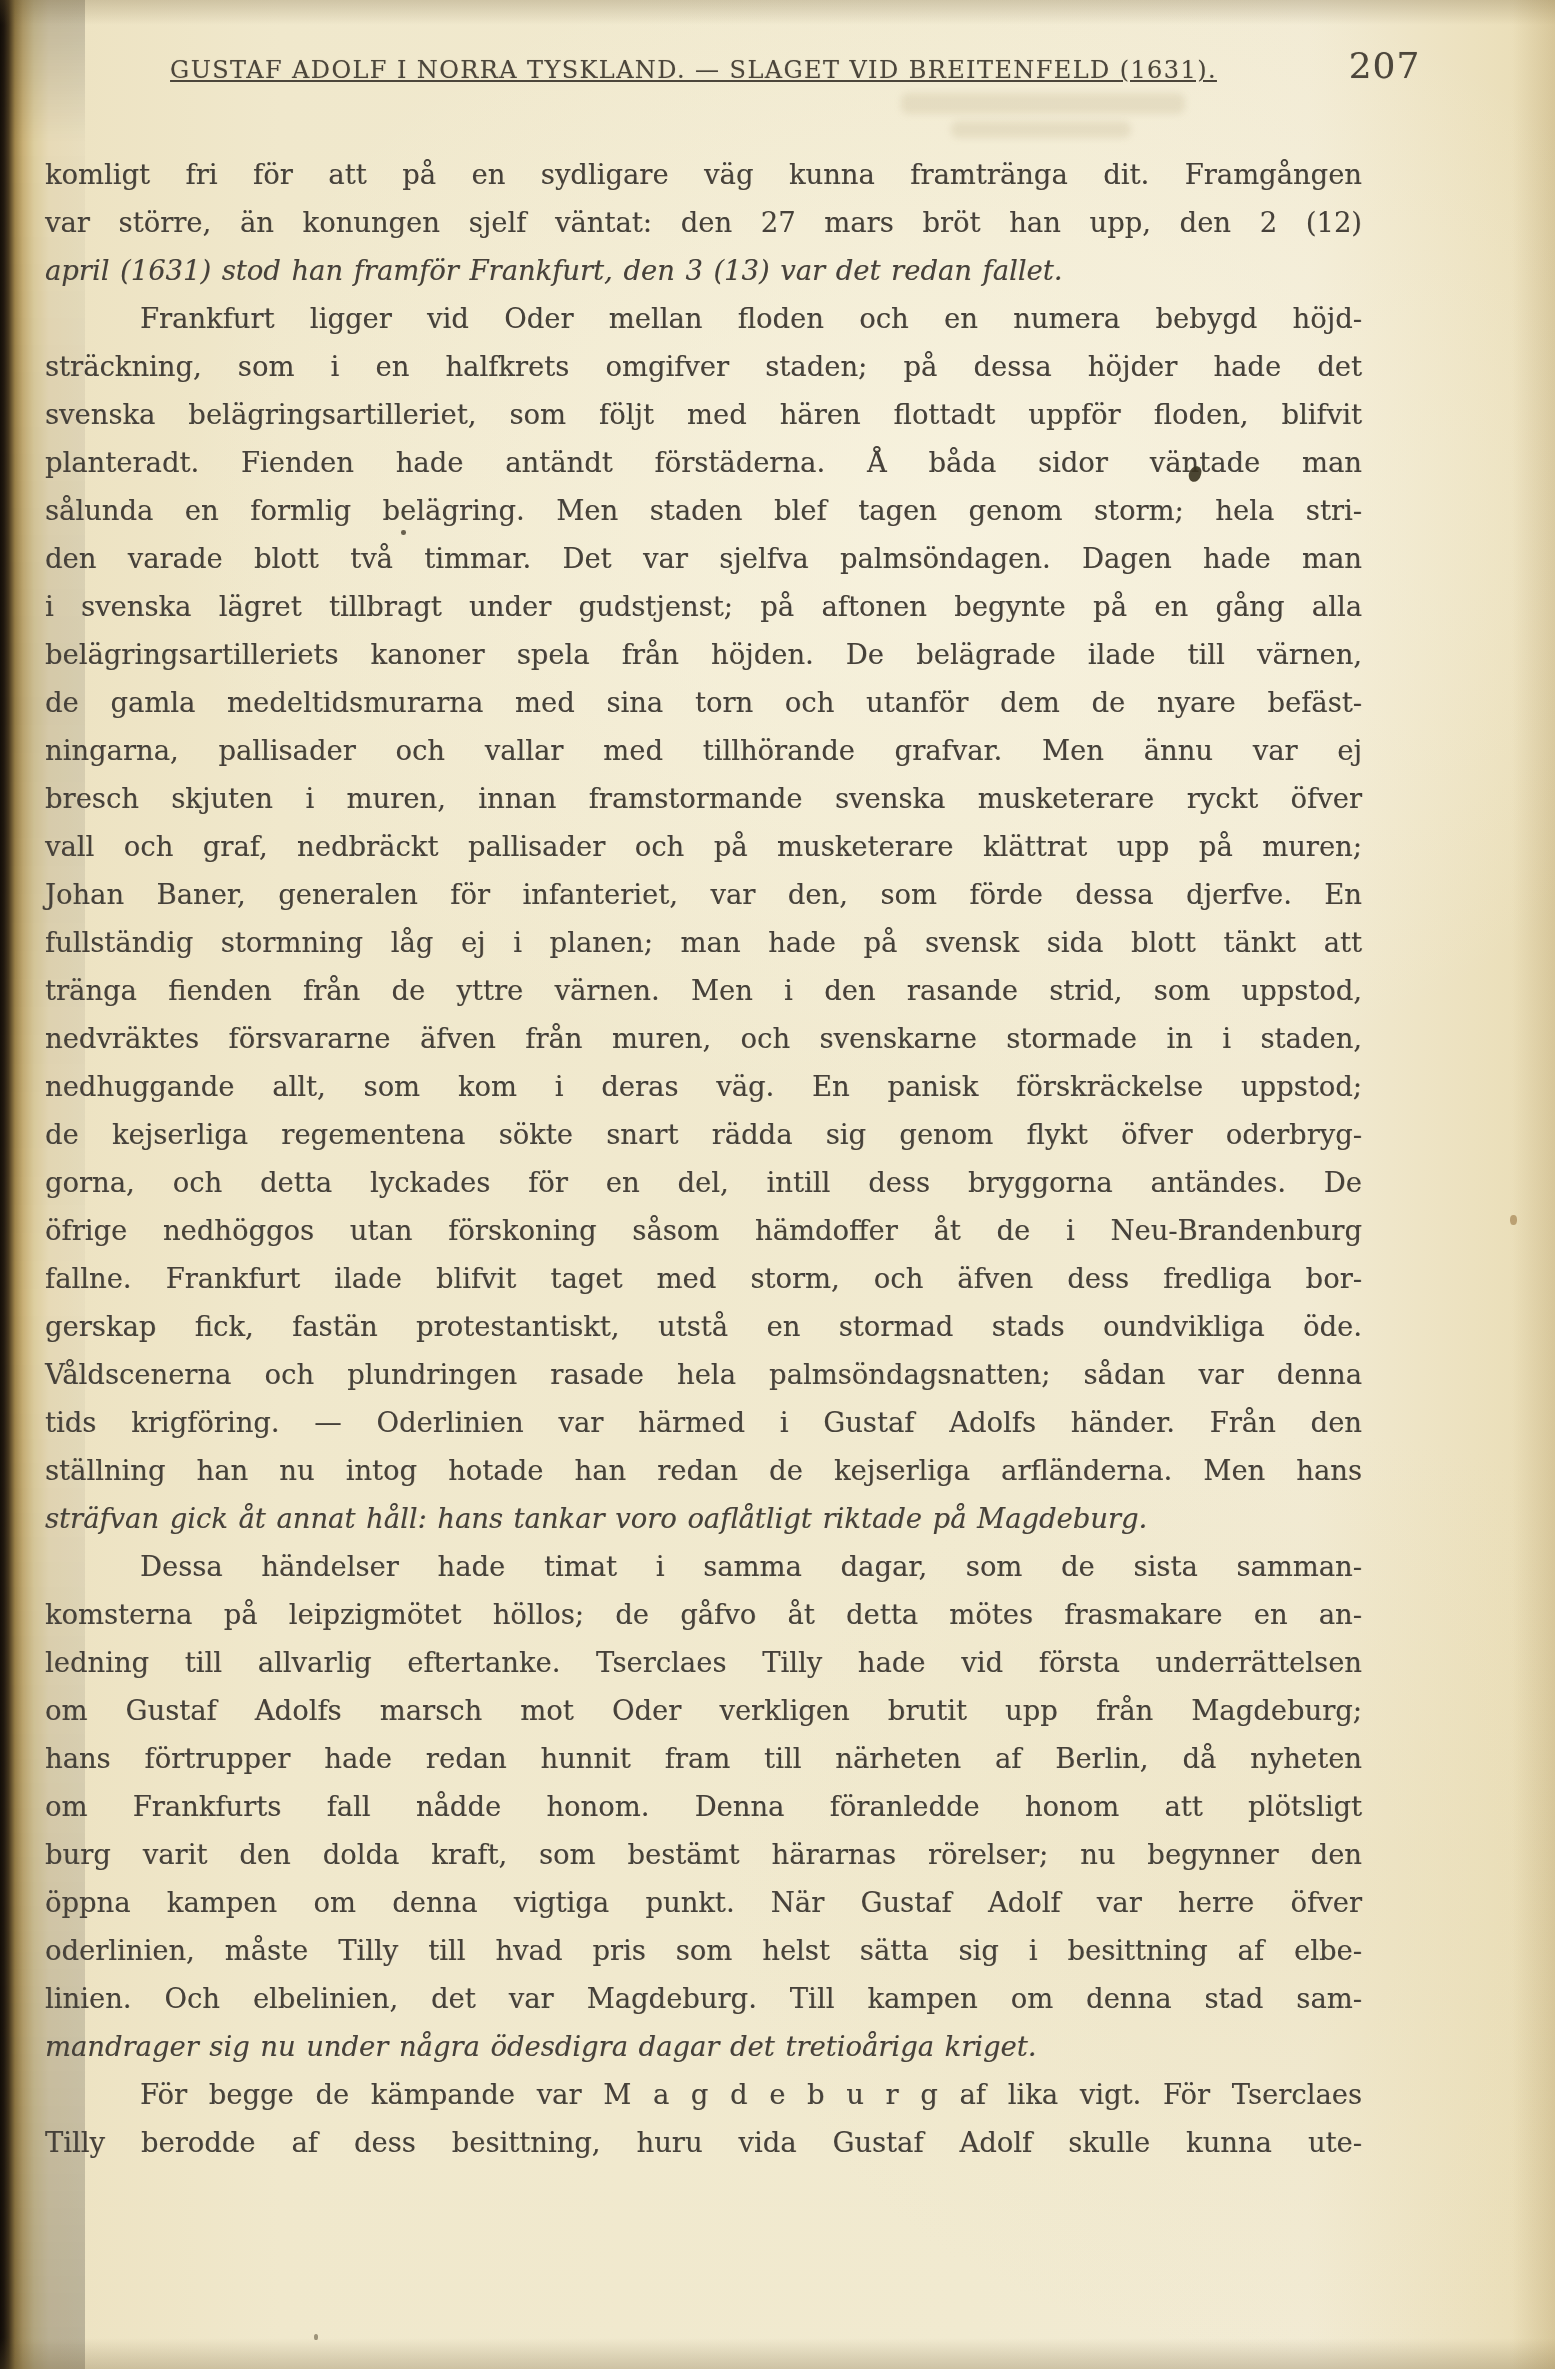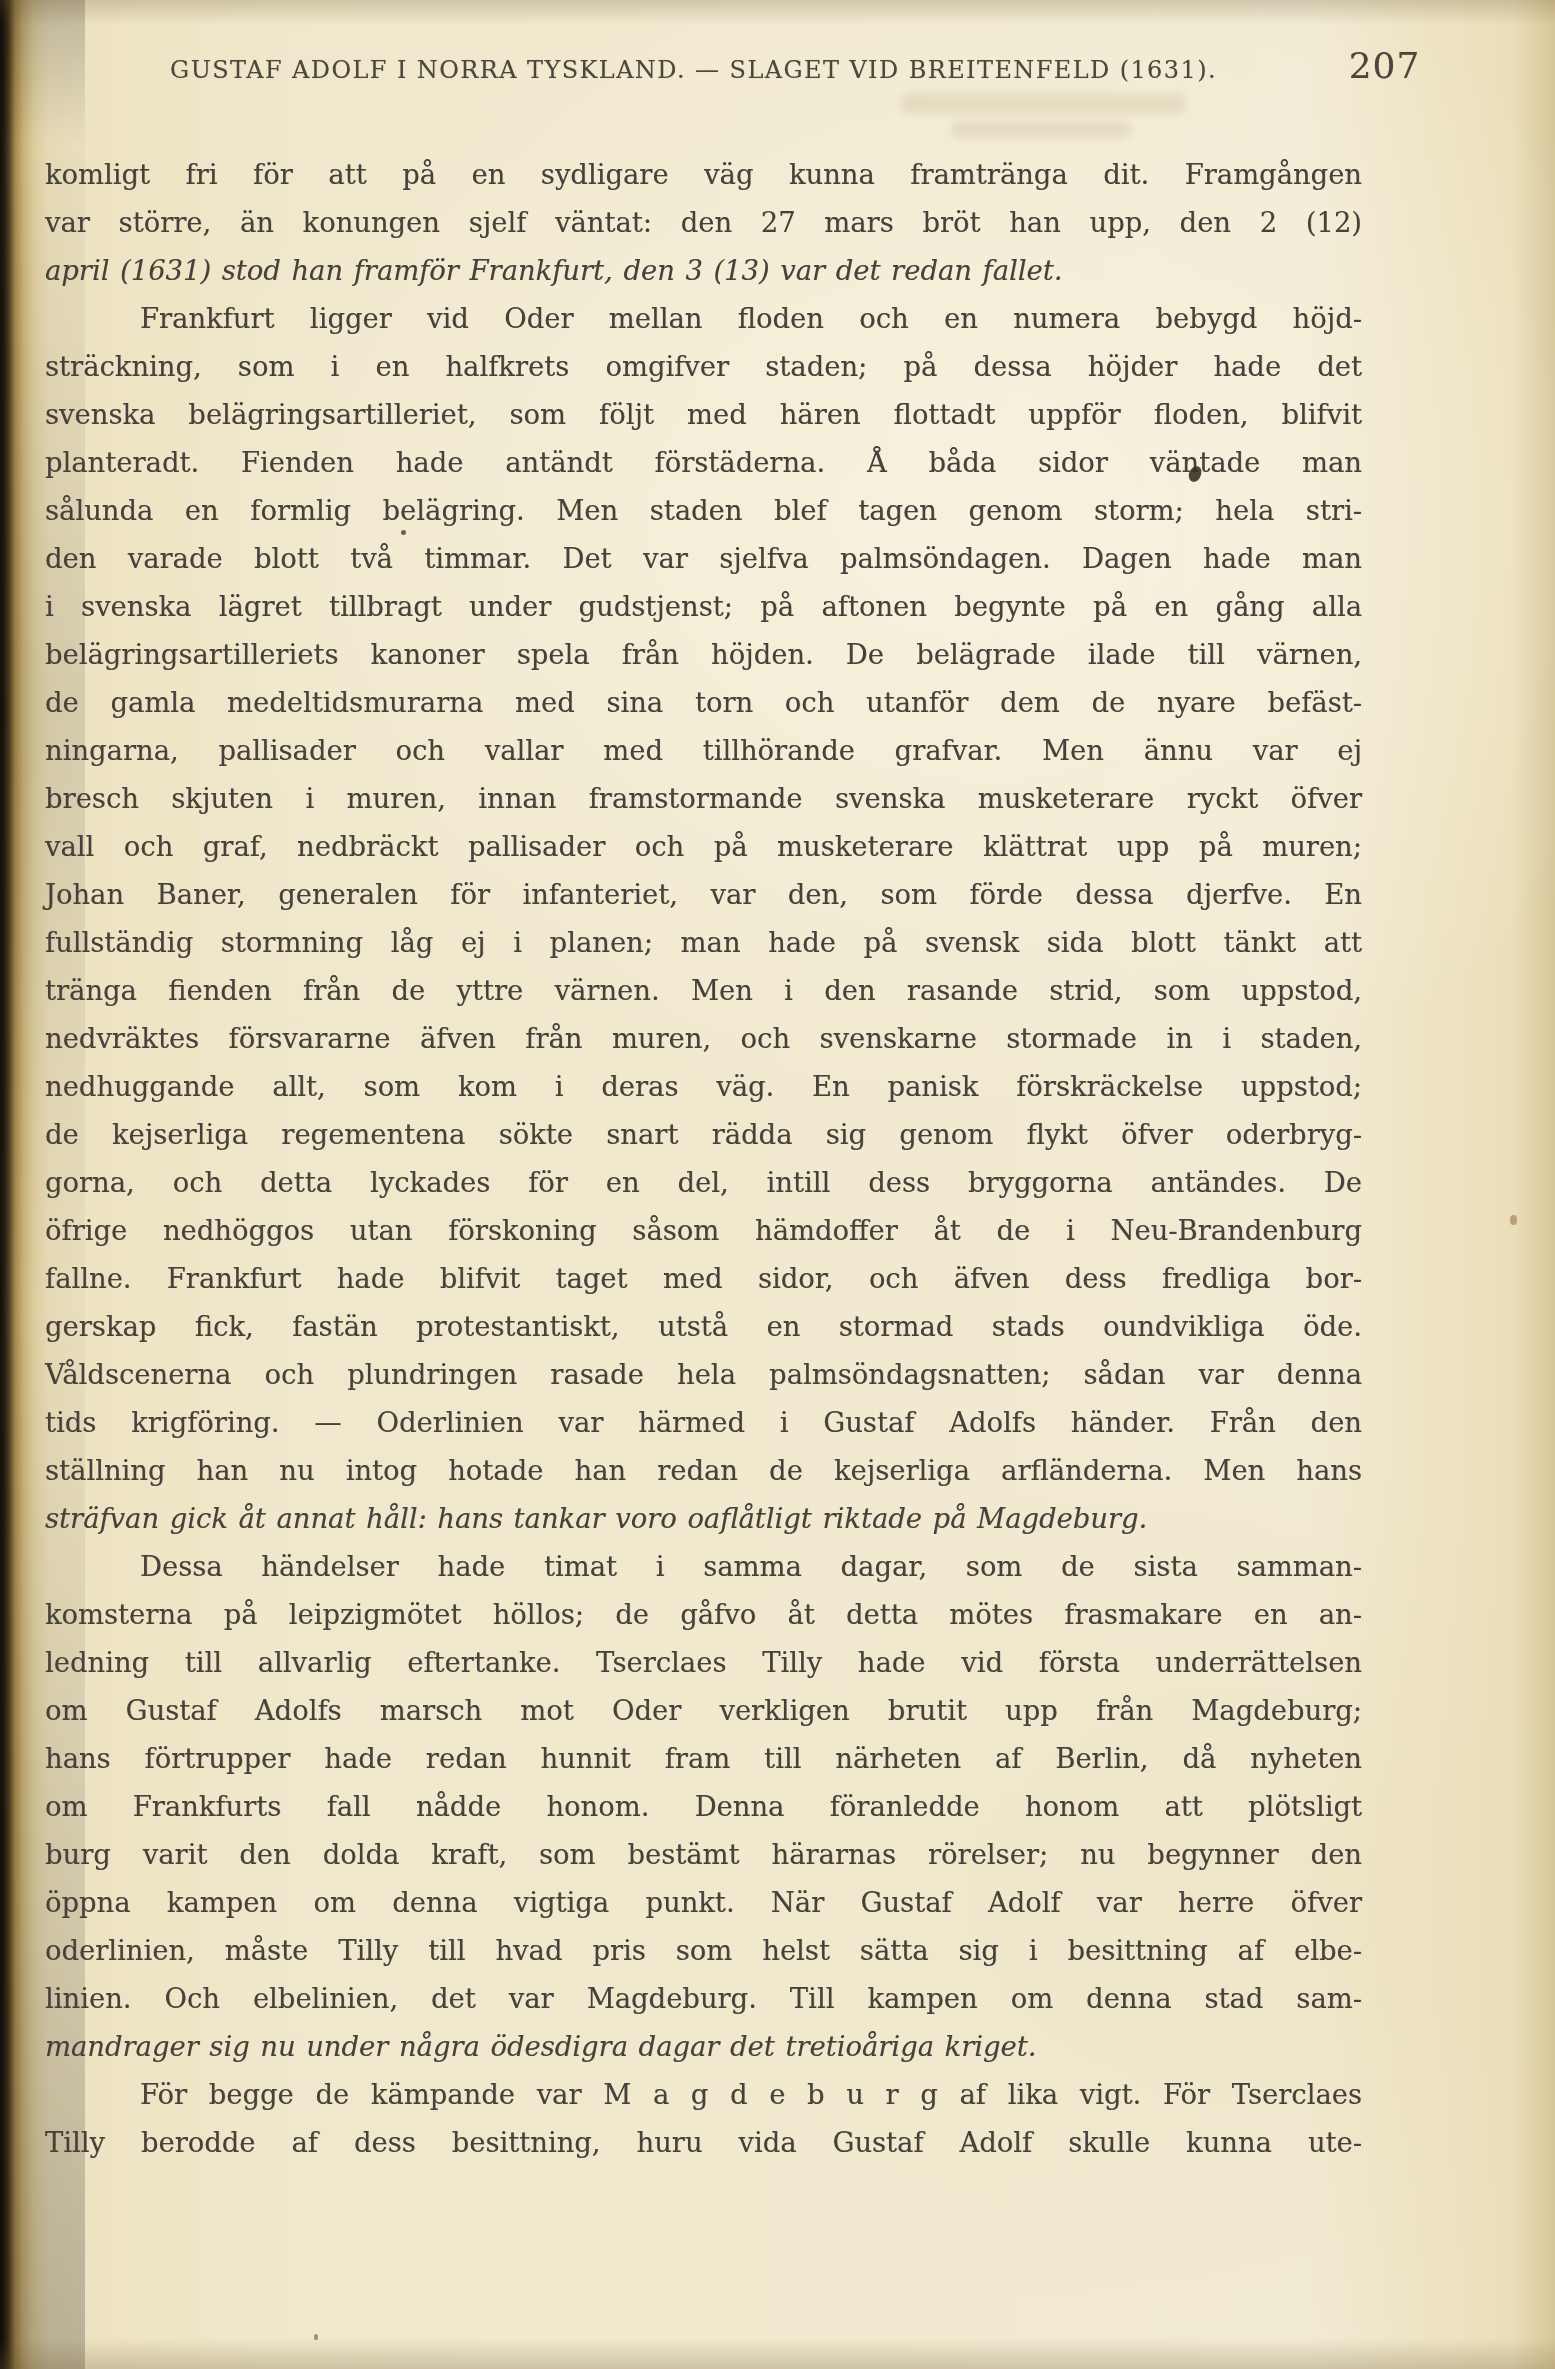--- a/index.html
+++ b/index.html
@@ -103,20 +103,21 @@
     align-items: baseline;
     color: #4c463b;
   }
   .running-title {
     flex: 1;
     text-align: center;
     font-size: 24px;
     letter-spacing: 1.4px;
     white-space: nowrap;
     text-shadow: 0 0 0.9px rgba(76,70,59,0.35);
+    text-decoration: underline;
   }
   .page-number {
     width: 85px;
     text-align: center;
     font-size: 36px;
     letter-spacing: 0.9px;
     text-shadow: 0 0 0.9px rgba(76,70,59,0.3);
   }
 
   .text-block {
@@ -174,21 +175,21 @@
       <div class="line">bresch skjuten i muren, innan framstormande svenska musketerare ryckt öfver</div>
       <div class="line">vall och graf, nedbräckt pallisader och på musketerare klättrat upp på muren;</div>
       <div class="line">Johan Baner, generalen för infanteriet, var den, som förde dessa djerfve. En</div>
       <div class="line">fullständig stormning låg ej i planen; man hade på svensk sida blott tänkt att</div>
       <div class="line">tränga fienden från de yttre värnen. Men i den rasande strid, som uppstod,</div>
       <div class="line">nedvräktes försvararne äfven från muren, och svenskarne stormade in i staden,</div>
       <div class="line">nedhuggande allt, som kom i deras väg. En panisk förskräckelse uppstod;</div>
       <div class="line">de kejserliga regementena sökte snart rädda sig genom flykt öfver oderbryg-</div>
       <div class="line">gorna, och detta lyckades för en del, intill dess bryggorna antändes. De</div>
       <div class="line">öfrige nedhöggos utan förskoning såsom hämdoffer åt de i Neu-Brandenburg</div>
-      <div class="line">fallne. Frankfurt hade blifvit taget med sidor, och äfven dess fredliga bor-</div>
+      <div class="line">fallne. Frankfurt ilade blifvit taget med storm, och äfven dess fredliga bor-</div>
       <div class="line">gerskap fick, fastän protestantiskt, utstå en stormad stads oundvikliga öde.</div>
       <div class="line">Våldscenerna och plundringen rasade hela palmsöndagsnatten; sådan var denna</div>
       <div class="line">tids krigföring. — Oderlinien var härmed i Gustaf Adolfs händer. Från den</div>
       <div class="line">ställning han nu intog hotade han redan de kejserliga arfländerna. Men hans</div>
       <div class="line end">sträfvan gick åt annat håll: hans tankar voro oaflåtligt riktade på Magdeburg.</div>
       <div class="line indent">Dessa händelser hade timat i samma dagar, som de sista samman-</div>
       <div class="line">komsterna på leipzigmötet höllos; de gåfvo åt detta mötes frasmakare en an-</div>
       <div class="line">ledning till allvarlig eftertanke. Tserclaes Tilly hade vid första underrättelsen</div>
       <div class="line">om Gustaf Adolfs marsch mot Oder verkligen brutit upp från Magdeburg;</div>
       <div class="line">hans förtrupper hade redan hunnit fram till närheten af Berlin, då nyheten</div>

